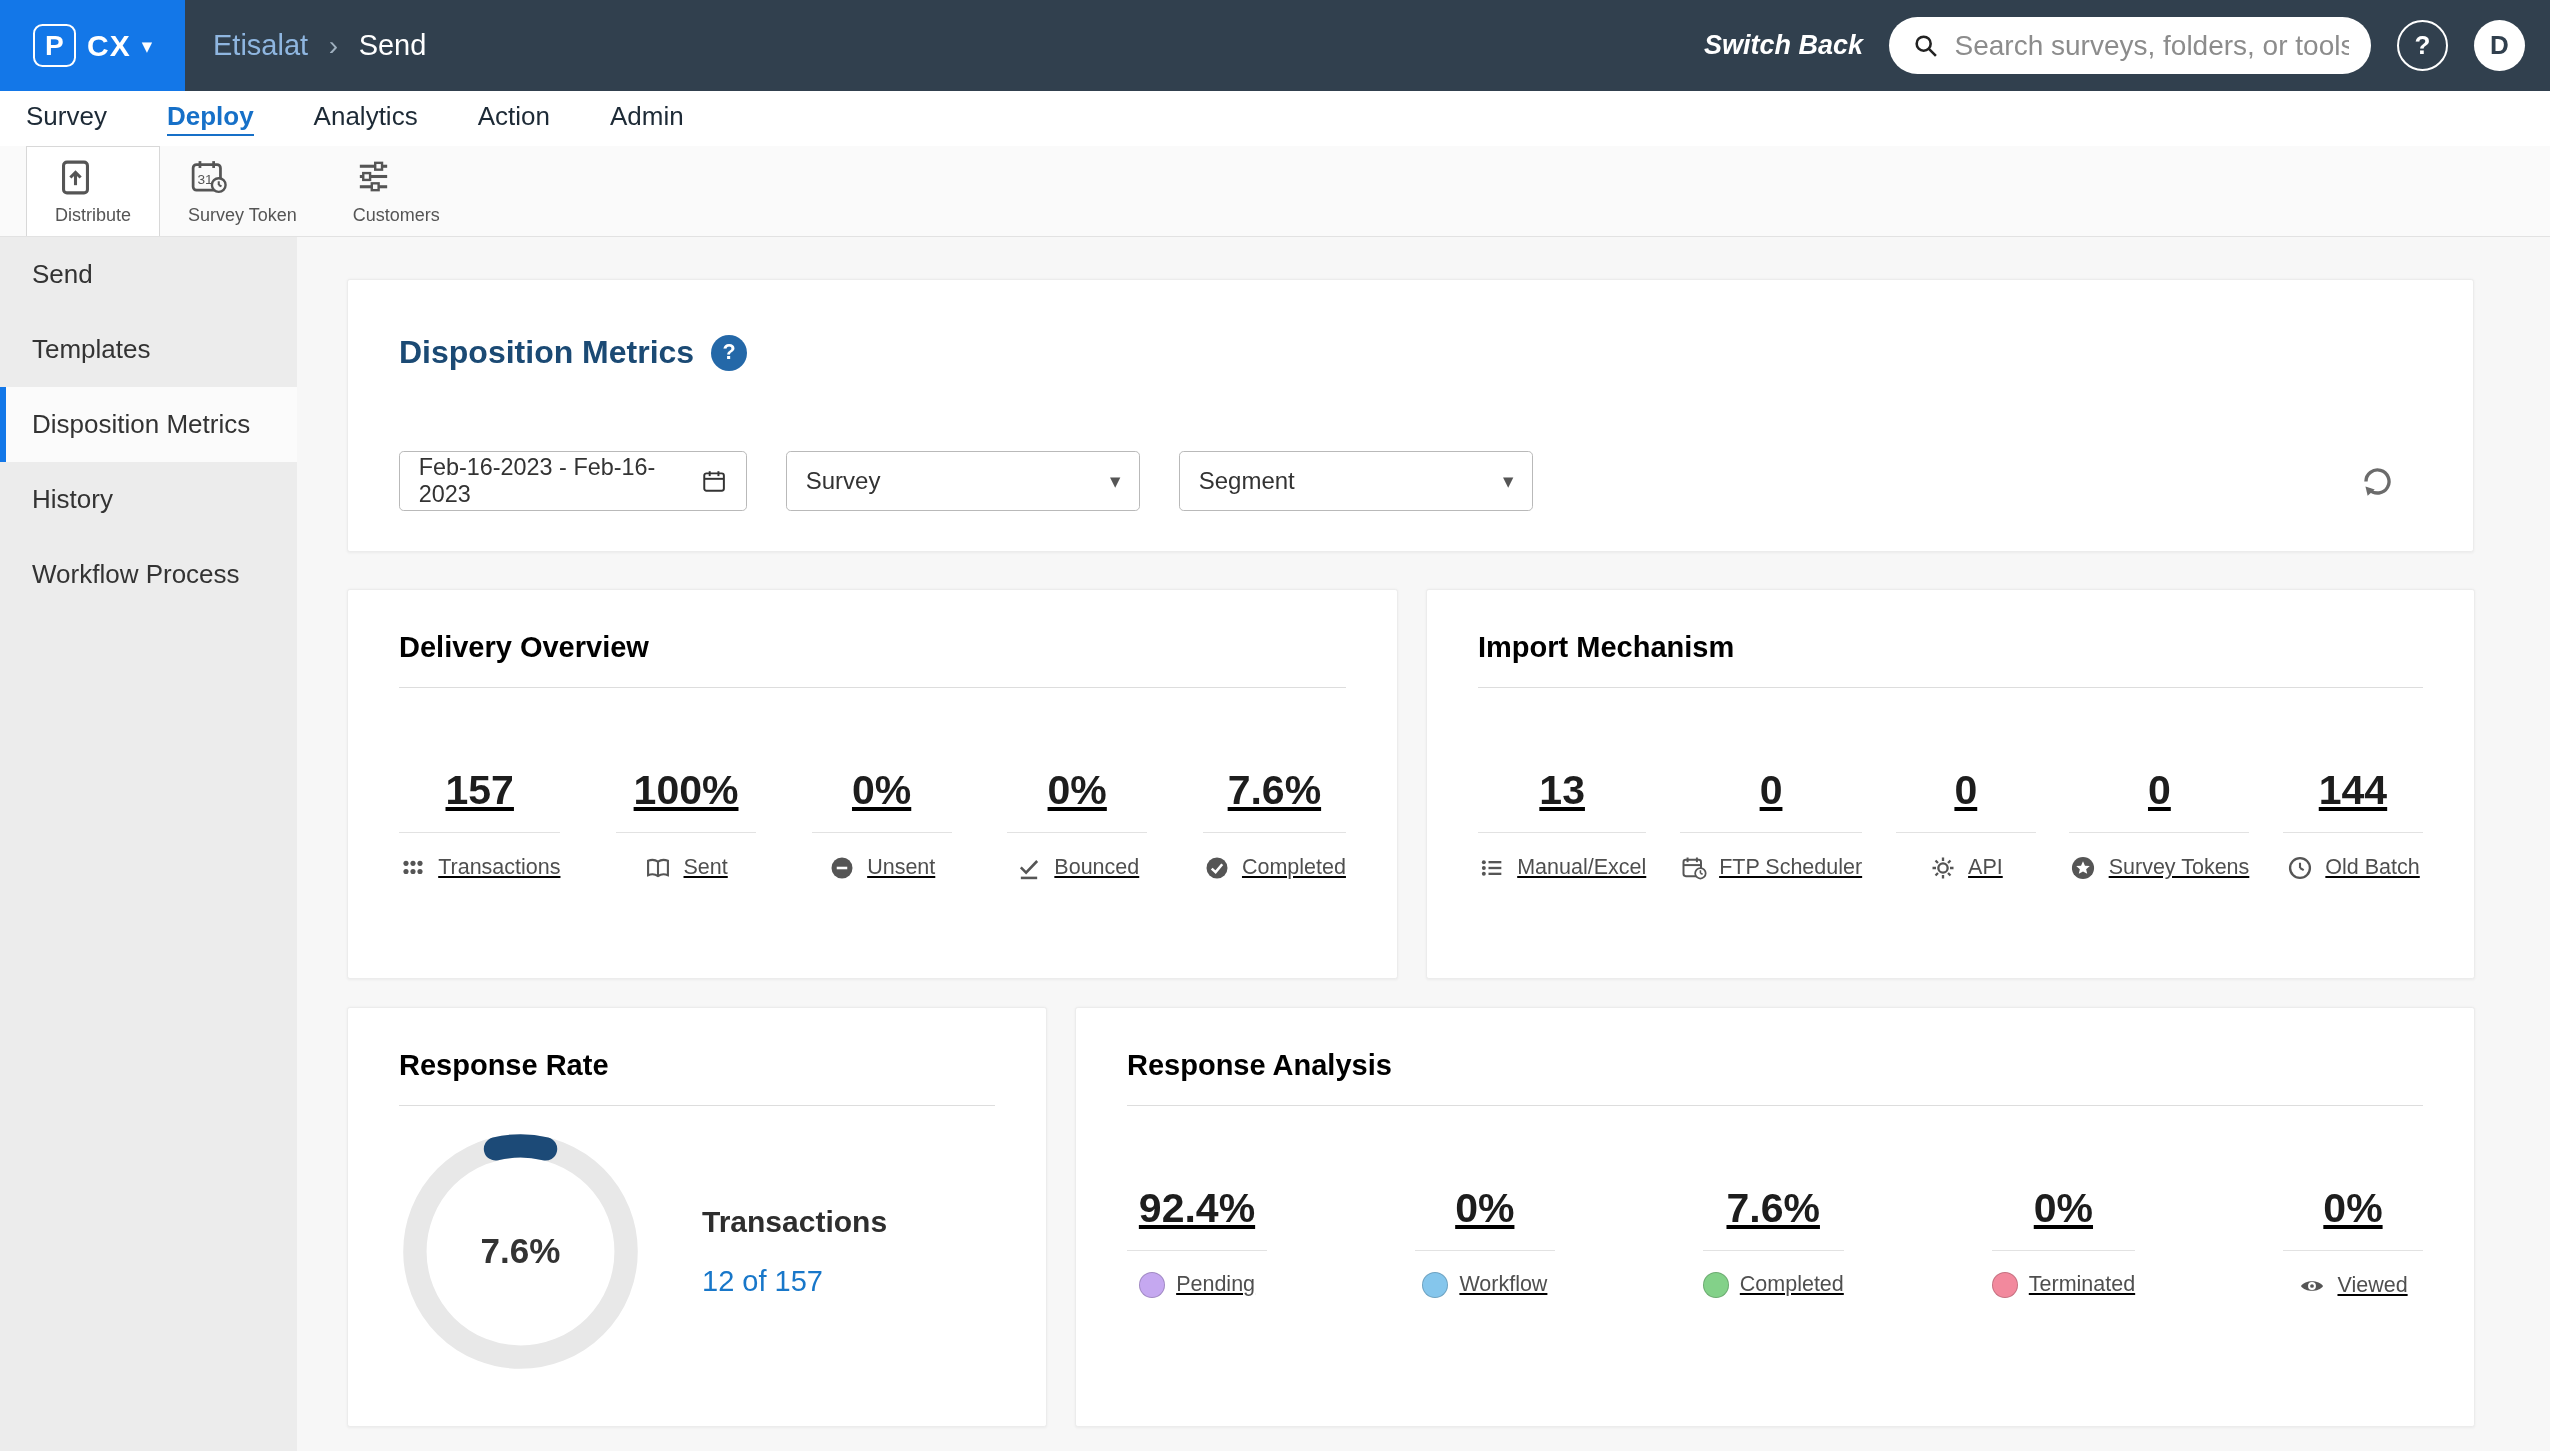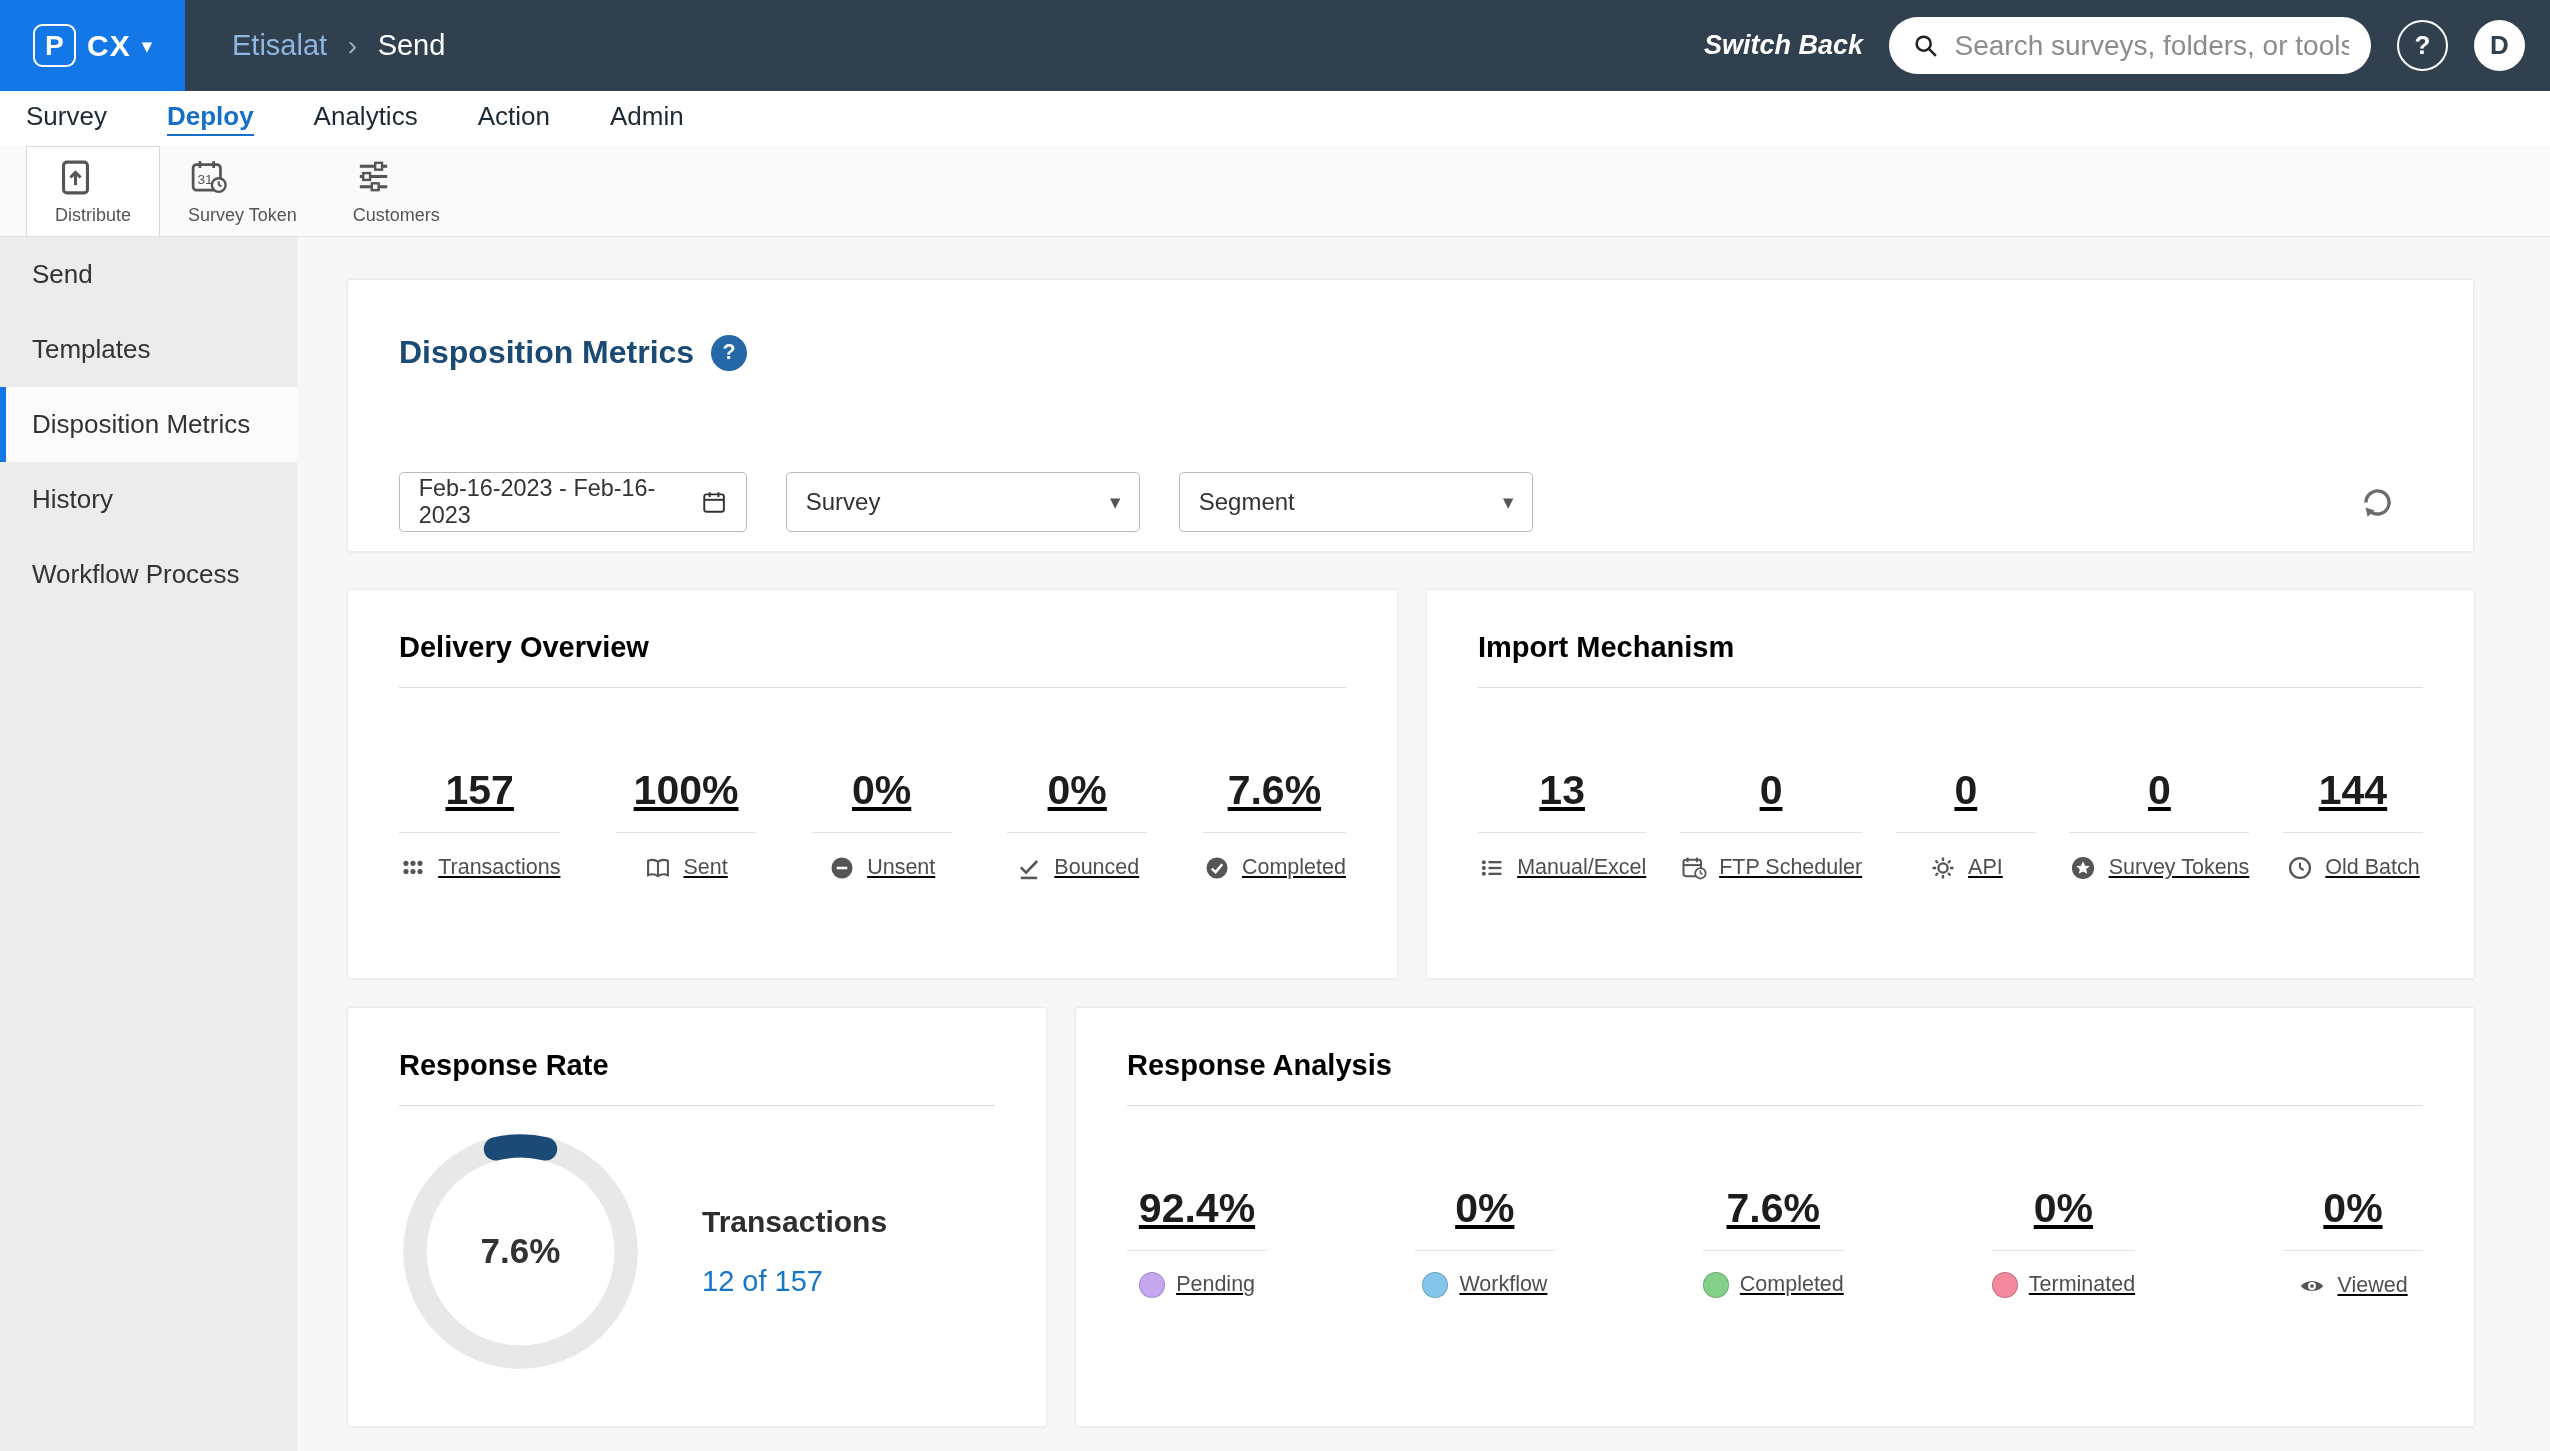--- a/index.html
+++ b/index.html
@@ -5,21 +5,21 @@
   * { margin:0; padding:0; box-sizing:border-box; }
   body { font-family:"Liberation Sans", sans-serif; background:#e9e9e9; }
   .app { width:2550px; height:1452px; background:#f7f7f7; position:relative; overflow:hidden; }
 
   
   .topbar { height:91px; background:#31404e; display:flex; align-items:center; }
   .logo-block { width:185px; height:100%; background:#1377e8; display:flex; align-items:center; justify-content:center; gap:11.2px; cursor:pointer; }
   .p-badge { width:43px; height:43px; border:2.8px solid #fff; border-radius:9.4px; display:flex; align-items:center; justify-content:center; color:#fff; font-size:28px; font-weight:bold; }
   .logo-cx { color:#fff; font-size:30px; font-weight:bold; letter-spacing:0.9px; }
   .logo-caret { color:#fff; font-size:20.6px; }
-  .breadcrumb { display:flex; align-items:center; gap:20.6px; margin-left:47px; font-size:29px; }
+  .breadcrumb { display:flex; align-items:center; gap:20.6px; margin-left:28px; font-size:29px; }
   .bc-app { color:#8fb6e0; cursor:pointer; }
   .bc-sep { color:#9fb0bf; font-size:28px; }
   .bc-page { color:#fff; }
   .topbar-right { margin-left:auto; display:flex; align-items:center; gap:26px; padding-right:25px; }
   .switch-back { color:#fff; font-style:italic; font-size:27px; font-weight:600; cursor:pointer; }
   .searchbox { width:482px; height:57px; background:#fff; border-radius:29px; display:flex; align-items:center; padding:0 22.5px; gap:15px; }
   .searchbox input { border:none; outline:none; flex:1; font-size:28px; color:#0c4a6e; font-family:inherit; background:transparent; }
   .searchbox input::placeholder { color:#8c8c8c; }
   .help-btn { width:51px; height:51px; border:2.8px solid #fff; border-radius:50%; color:#fff; font-size:26px; font-weight:bold; display:flex; align-items:center; justify-content:center; cursor:pointer; }
   .avatar { width:51px; height:51px; background:#fff; border-radius:50%; color:#31404e; font-size:26px; font-weight:bold; display:flex; align-items:center; justify-content:center; cursor:pointer; }
@@ -42,21 +42,21 @@
   .side-item.active { background:#fbfbfb; border-left-color:#1377e8; }
 
   .main { flex:1; padding:42px 0 0 50px; }
   .card { background:#fff; border:0.9px solid #ececec; border-radius:2.8px; box-shadow:0 0.9px 2.8px rgba(0,0,0,0.05); }
 
   
   .filters-card { width:2127px; height:273px; padding:54px 51px 0; margin-bottom:37px; }
   .page-title-row { display:flex; align-items:center; gap:17px; }
   .page-title { font-size:32px; font-weight:bold; color:#1b4a74; }
   .help-circle { width:36px; height:36px; border-radius:50%; background:#2468a8; color:#fff; font-size:21.5px; font-weight:bold; display:flex; align-items:center; justify-content:center; cursor:pointer; }
-  .filter-row { margin-top:101px; display:flex; align-items:center; gap:39px; }
+  .filter-row { margin-top:80px; display:flex; align-items:center; gap:39px; }
   .field { height:60px; background:#fff; border:0.9px solid #b9b9b9; border-radius:4.7px; display:flex; align-items:center; justify-content:space-between; padding:0 18.7px; font-size:23.4px; color:#333; cursor:pointer; gap:13px; }
   .date-field { width:348px; }
   .select-field { width:354px; font-size:24px; }
   .caret-down { color:#555; font-size:20.6px; }
   .refresh { margin-left:auto; margin-right:26px; cursor:pointer; }
 
   
   .row { display:flex; gap:28px; margin-bottom:28px; }
   .card-title { font-size:29px; font-weight:bold; color:#000000; padding-top:41px; }
   .title-rule { border:none; border-top:0.9px solid #ddd; margin-top:22.5px; }

